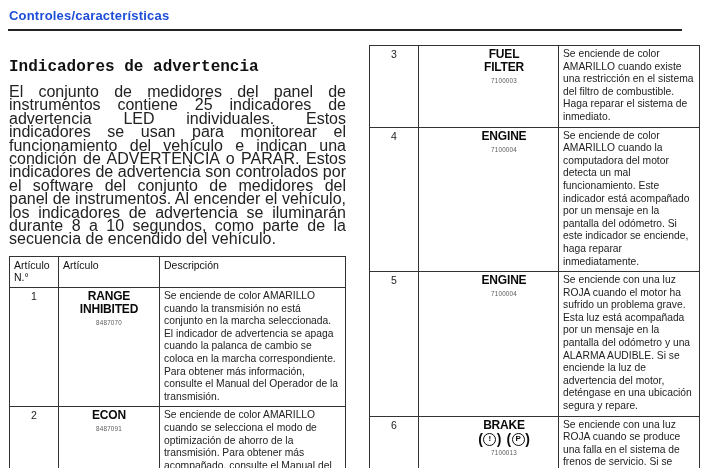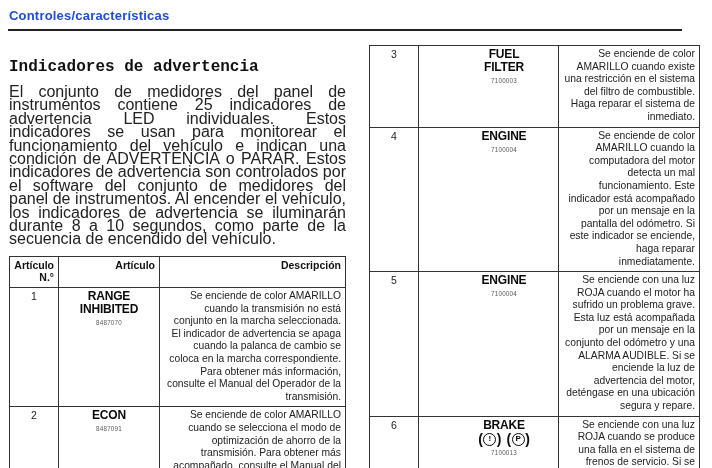--- a/index.html
+++ b/index.html
@@ -27,27 +27,27 @@
     margin:0 0 10px 0;
   }
   table.wtable{
     border-collapse:collapse;width:100%;
     font-size:10.3px;line-height:12.6px;color:#222;
   }
   table.wtable td, table.wtable th{
     border:1px solid #333;vertical-align:top;padding:2px 4px 3px 4px;
   }
   th.hdr{
-    font-size:10.5px;font-weight:bold;text-align:right;
+    font-size:10.5px;font-weight:normal;text-align:left;
     white-space:pre-line;padding:3px 2px 6px 2px;color:#111;
   }
   td.num{width:40px;text-align:center;font-size:10.5px;padding-top:3px;}
   td.item{width:92px;text-align:center;padding-top:3px;}
   .col-right td.item{width:100px;padding-left:35px;}
-  td.desc{text-align:right;}
+  td.desc{text-align:left;}
   .ind-label{
     font-weight:bold;font-size:12.5px;line-height:13px;letter-spacing:-.2px;
     white-space:pre-line;color:#0a0a0a;transform:scaleX(.96);transform-origin:center;
   }
   .part-no{
     font-size:6.3px;color:#5a5a5a;margin-top:1px;letter-spacing:.2px;
   }
   .brake-icons{
     display:flex;justify-content:center;align-items:center;gap:5px;margin-top:1px;
   }
@@ -121,21 +121,21 @@
           <div class="part-no">7100004</div>
         </td>
         <td class="desc">Se enciende de color AMARILLO cuando la computadora del motor detecta un mal funcionamiento. Este indicador está acompañado por un mensaje en la pantalla del odómetro. Si este indicador se enciende, haga reparar inmediatamente.</td>
       </tr>
       <tr>
         <td class="num">5</td>
         <td class="item">
           <div class="ind-label">ENGINE</div>
           <div class="part-no">7100004</div>
         </td>
-        <td class="desc">Se enciende con una luz ROJA cuando el motor ha sufrido un problema grave.  Esta luz está acompañada por un mensaje en la conjunto del odómetro y una ALARMA AUDIBLE. Si se enciende la luz de advertencia del motor, deténgase en una ubicación segura y repare.</td>
+        <td class="desc">Se enciende con una luz ROJA cuando el motor ha sufrido un problema grave.  Esta luz está acompañada por un mensaje en la pantalla del odómetro y una ALARMA AUDIBLE. Si se enciende la luz de advertencia del motor, deténgase en una ubicación segura y repare.</td>
       </tr>
       <tr>
         <td class="num">6</td>
         <td class="item">
           <div class="ind-label">BRAKE</div>
           <div class="brake-icons">
             <span class="lamp">
                 <span class="paren">(</span>
                 <span class="ring">!</span>
                 <span class="paren">)</span>

